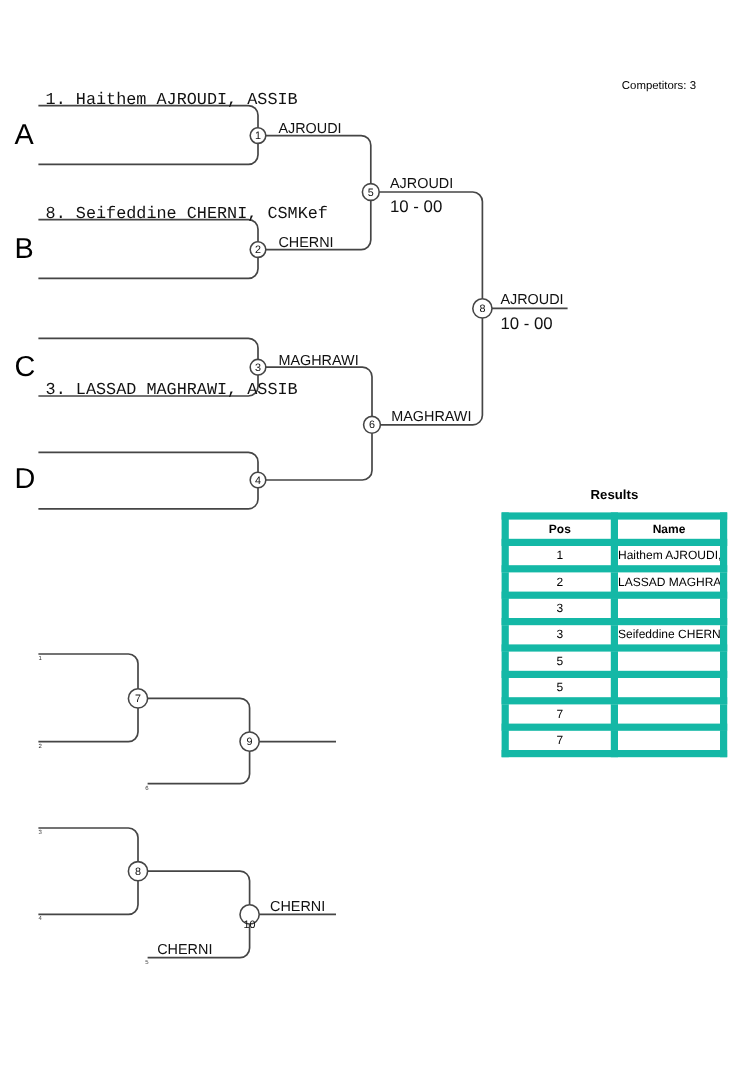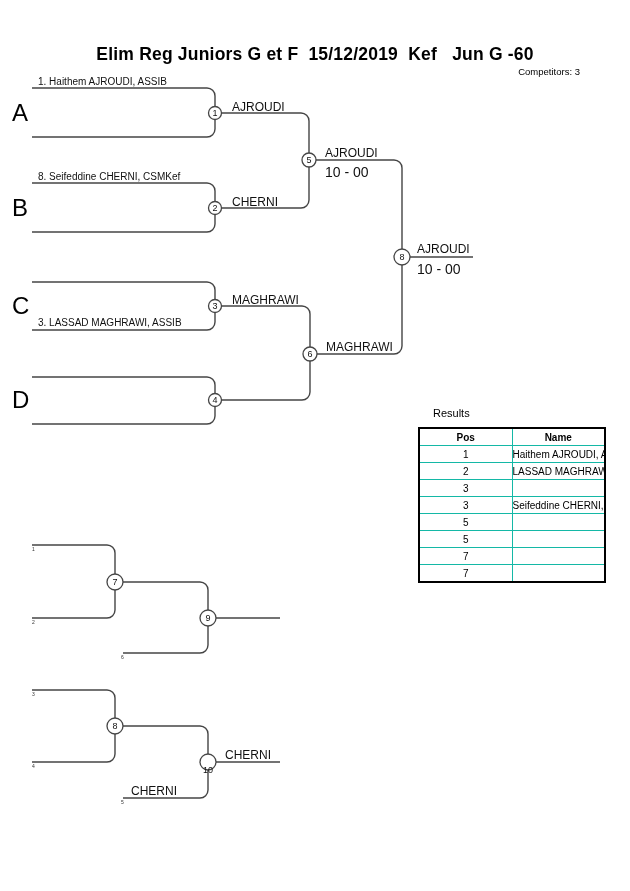--- a/index.html
+++ b/index.html
@@ -2,30 +2,30 @@
 <html><head>
 <meta charset="utf-8">
 <style>
   html,body{margin:0;padding:0;background:#fff;}
   #page{position:relative;width:630px;height:891px;background:#ffffff;
         font-family:"Liberation Sans",sans-serif;color:#000;overflow:hidden;}
   #bracket-svg{position:absolute;left:0;top:0;}
   .abs{position:absolute;}
   .title{left:0;right:0;top:44px;text-align:center;font-size:17.5px;font-weight:bold;white-space:pre;letter-spacing:0.2px;}
   .competitors{right:50px;top:66px;font-size:9.5px;}
-  .seed{font-size:10px;white-space:pre;color:#111;}
+  .seed{font-size:14px;white-space:pre;color:#111;font-family:Liberation Mono, monospace;}
   .letter{font-size:24px;line-height:28px;color:#000;}
   .winner{font-size:12px;color:#111;white-space:pre;}
   .score{font-size:14px;color:#111;white-space:pre;}
   .nodenum{width:20px;text-align:center;font-size:9px;color:#111;transform:translate(-50%,-50%);}
   .tinyref{font-size:5px;line-height:5px;color:#333;}
-  .results-title{left:433px;width:188px;top:407px;text-align:left;font-weight:normal;font-size:11px;}
+  .results-title{left:418px;width:188px;top:407px;text-align:center;font-weight:bold;font-size:11px;}
   table.results{position:absolute;left:418px;top:427px;width:188px;border-collapse:collapse;
                 table-layout:fixed;font-size:10px;}
-  table.results td,table.results th{border:1px solid #14b8a6;height:16px;padding:0;overflow:hidden;white-space:nowrap;}
+  table.results td,table.results th{border:6px solid #14b8a6;height:16px;padding:0;overflow:hidden;white-space:nowrap;}
   table.results{border:2px solid #000;}
   table.results th{font-weight:bold;text-align:center;}
   td.pos{width:29px;text-align:center;}
   td.name{padding-left:8px;text-align:left;}
 </style>
 </head>
 <body>
 
 <div id="page">
 
@@ -67,21 +67,20 @@
       <circle cx="309" cy="160" r="7"></circle>
       <circle cx="310" cy="354" r="7"></circle>
       <circle cx="402" cy="257" r="8"></circle>
       <circle cx="115" cy="582" r="8"></circle>
       <circle cx="208" cy="618" r="8"></circle>
       <circle cx="115" cy="726" r="8"></circle>
       <circle cx="208" cy="762" r="8"></circle>
     </g>
   </svg>
 
-  <div class="abs title">Elim Reg Juniors G et F  15/12/2019  Kef   Jun G -60</div>
   <div class="abs competitors">Competitors: 3</div>
 
   <div class="abs letter" style="left:12px;top:99px">A</div>
   <div class="abs letter" style="left:12px;top:194px">B</div>
   <div class="abs letter" style="left:12px;top:292px">C</div>
   <div class="abs letter" style="left:12px;top:386px">D</div>
 
   <div class="abs seed" style="left:38px;top:76px">1. Haithem AJROUDI, ASSIB</div>
   <div class="abs seed" style="left:38px;top:171px">8. Seifeddine CHERNI, CSMKef</div>
   <div class="abs seed" style="left:38px;top:317px">3. LASSAD MAGHRAWI, ASSIB</div>

